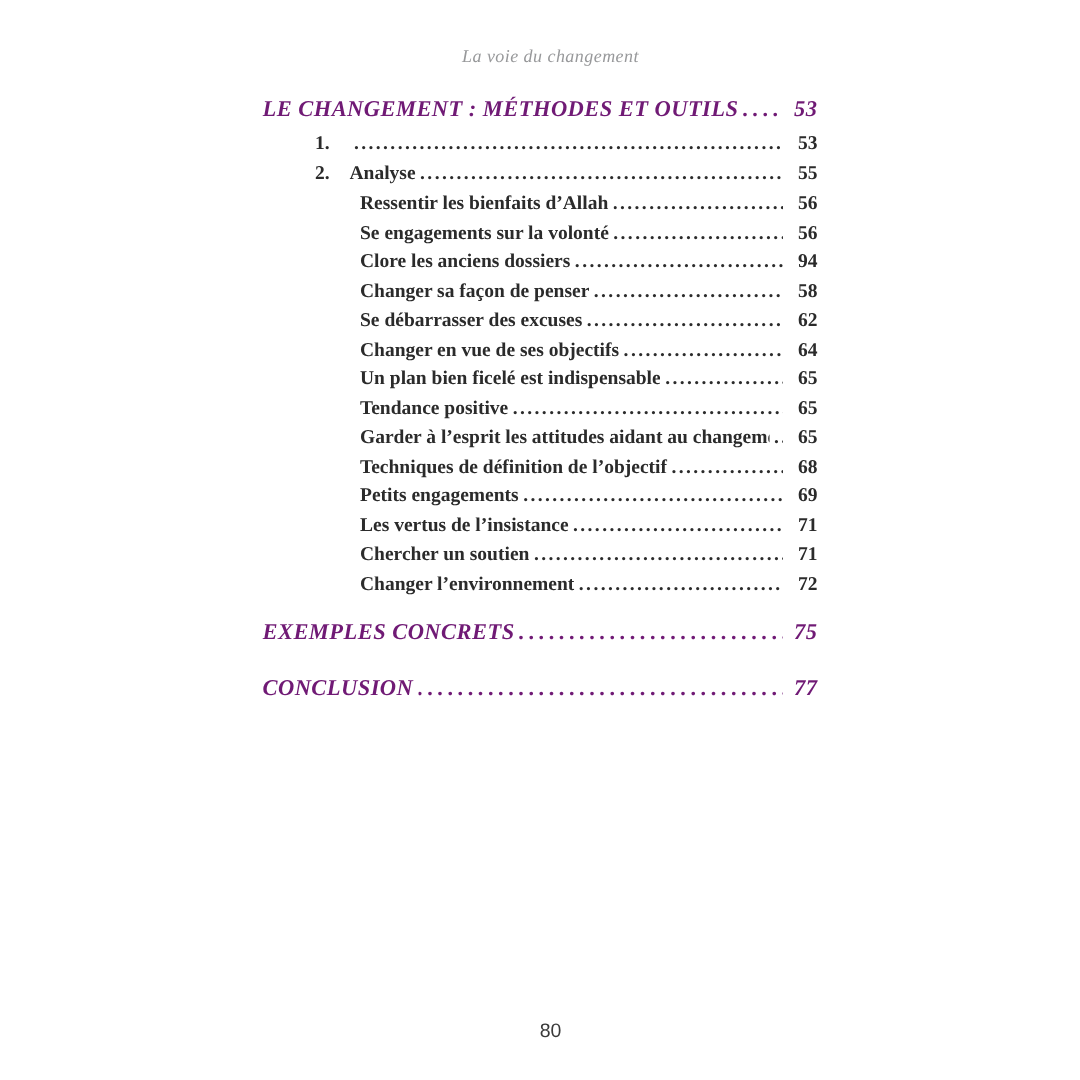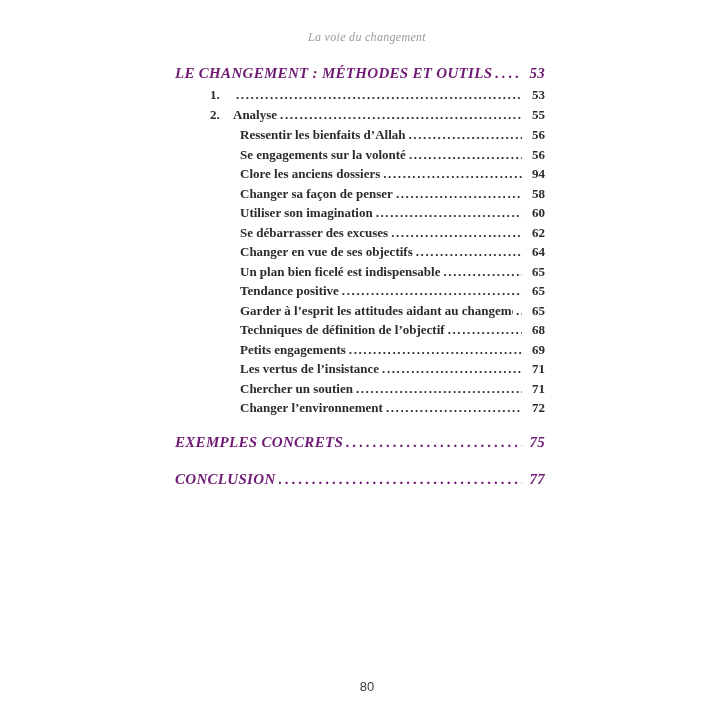--- a/index.html
+++ b/index.html
@@ -140,25 +140,20 @@
       <span class="toc-title">Clore les anciens dossiers</span>
       <span class="leader"></span>
       <span class="toc-page">94</span>
     </div>
     <div class="toc-row sub">
       <span class="toc-title">Changer sa façon de penser</span>
       <span class="leader"></span>
       <span class="toc-page">58</span>
     </div>
     <div class="toc-row sub">
-      <span class="toc-title">Utiliser son imagination</span>
-      <span class="leader"></span>
-      <span class="toc-page">60</span>
-    </div>
-    <div class="toc-row sub">
       <span class="toc-title">Se débarrasser des excuses</span>
       <span class="leader"></span>
       <span class="toc-page">62</span>
     </div>
     <div class="toc-row sub">
       <span class="toc-title">Changer en vue de ses objectifs</span>
       <span class="leader"></span>
       <span class="toc-page">64</span>
     </div>
     <div class="toc-row sub">

